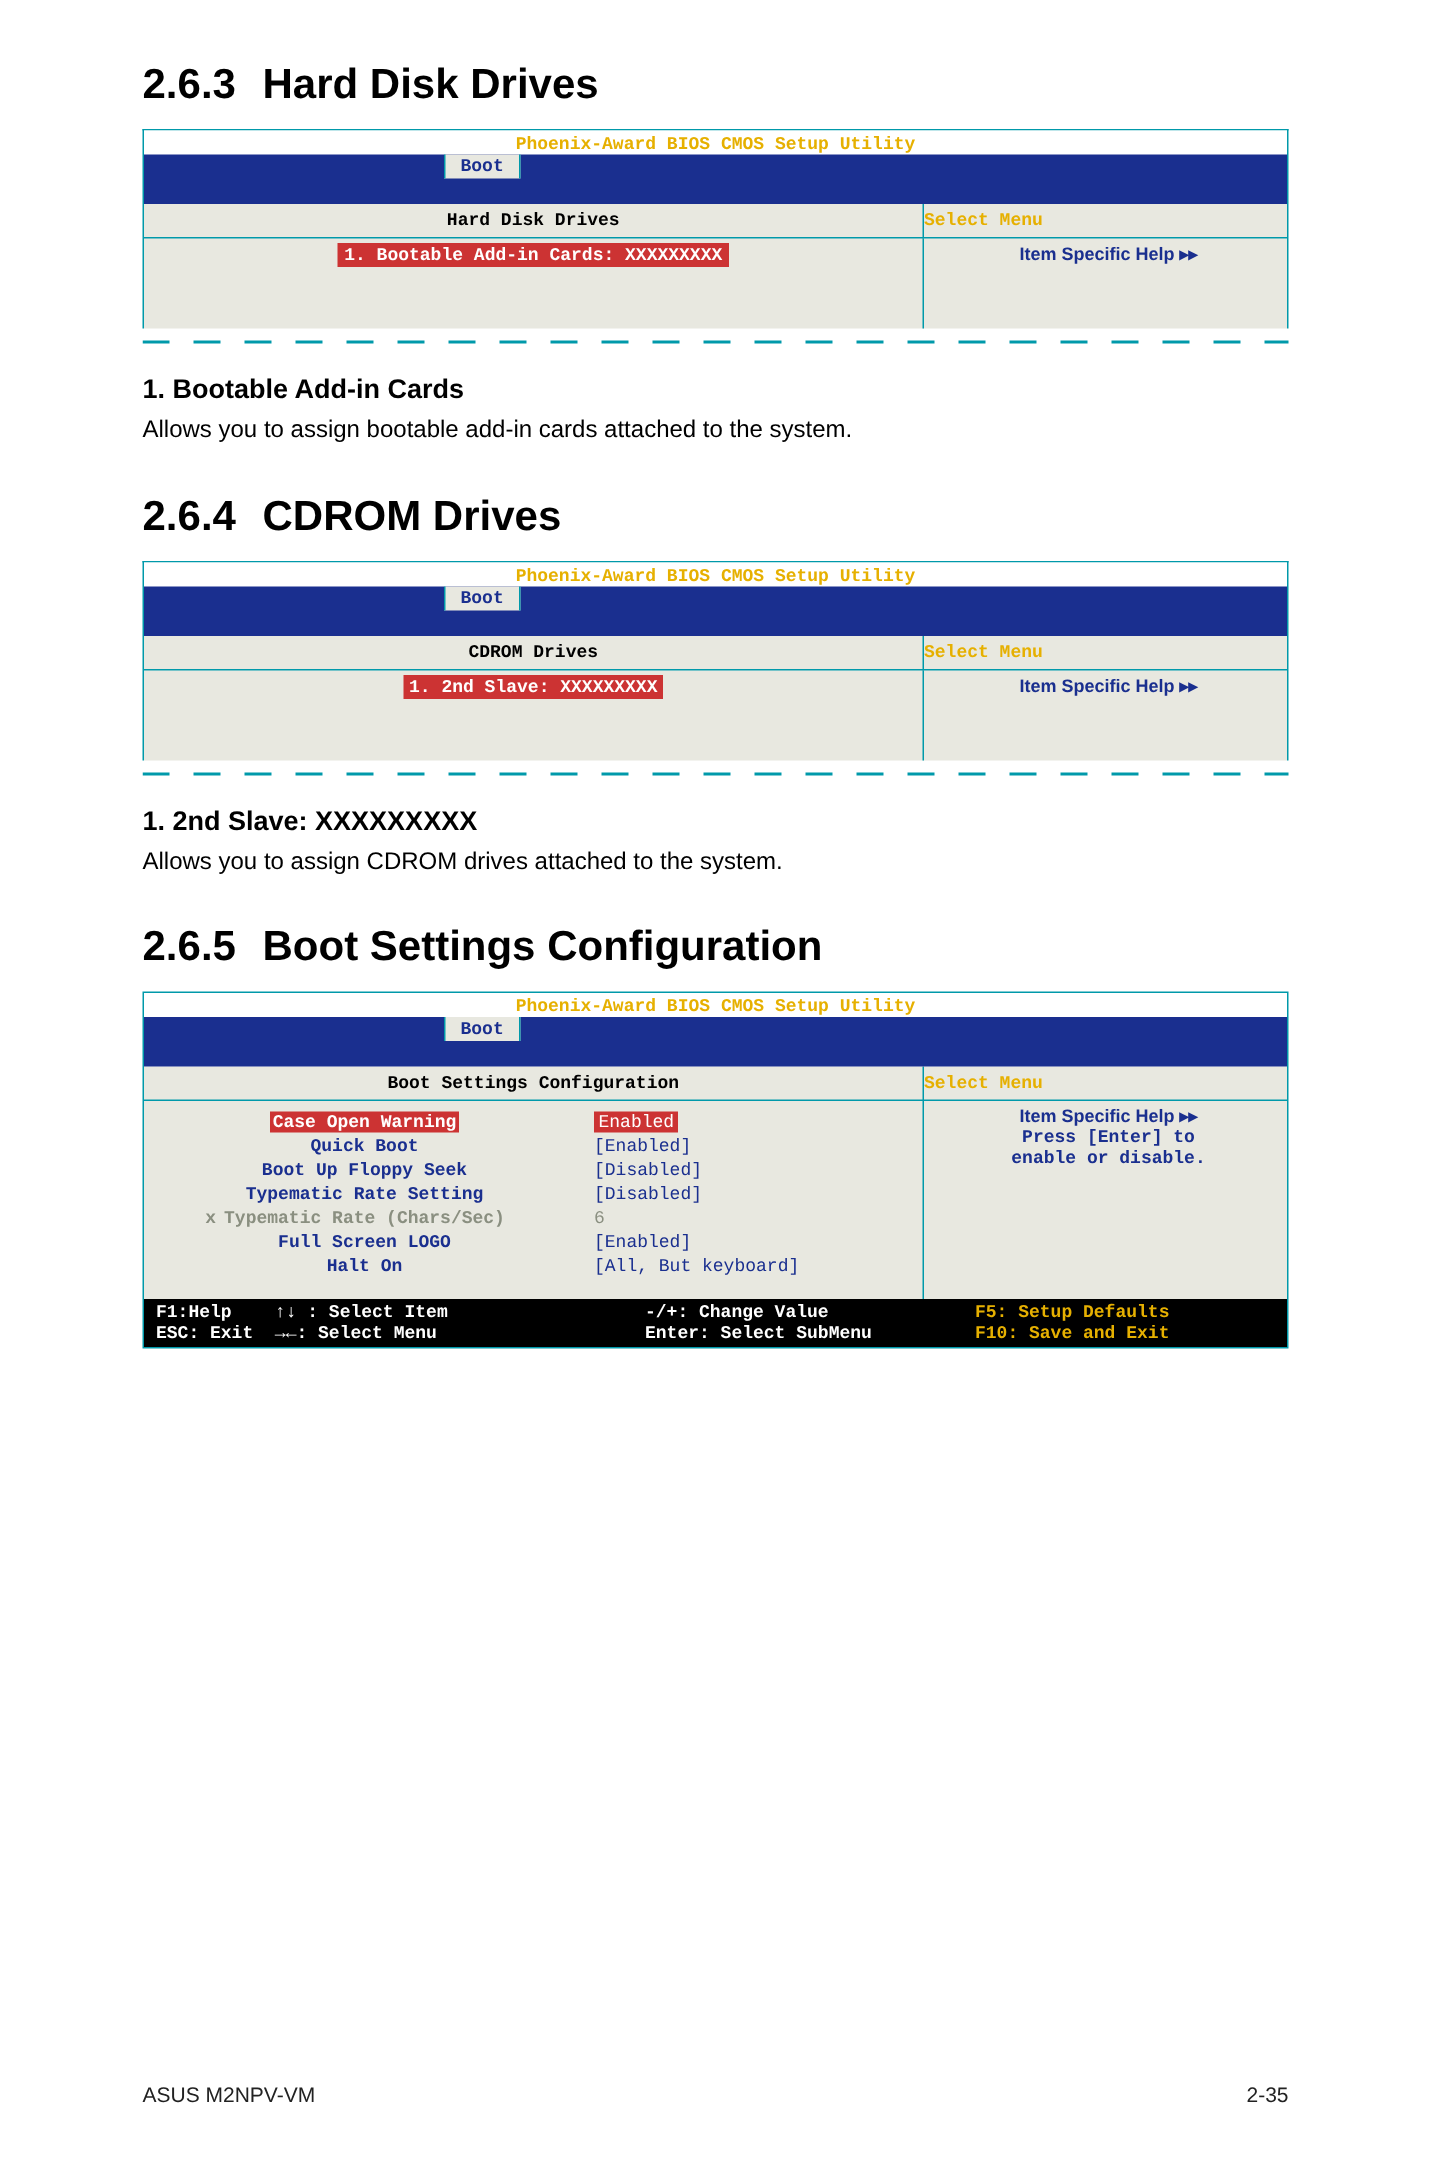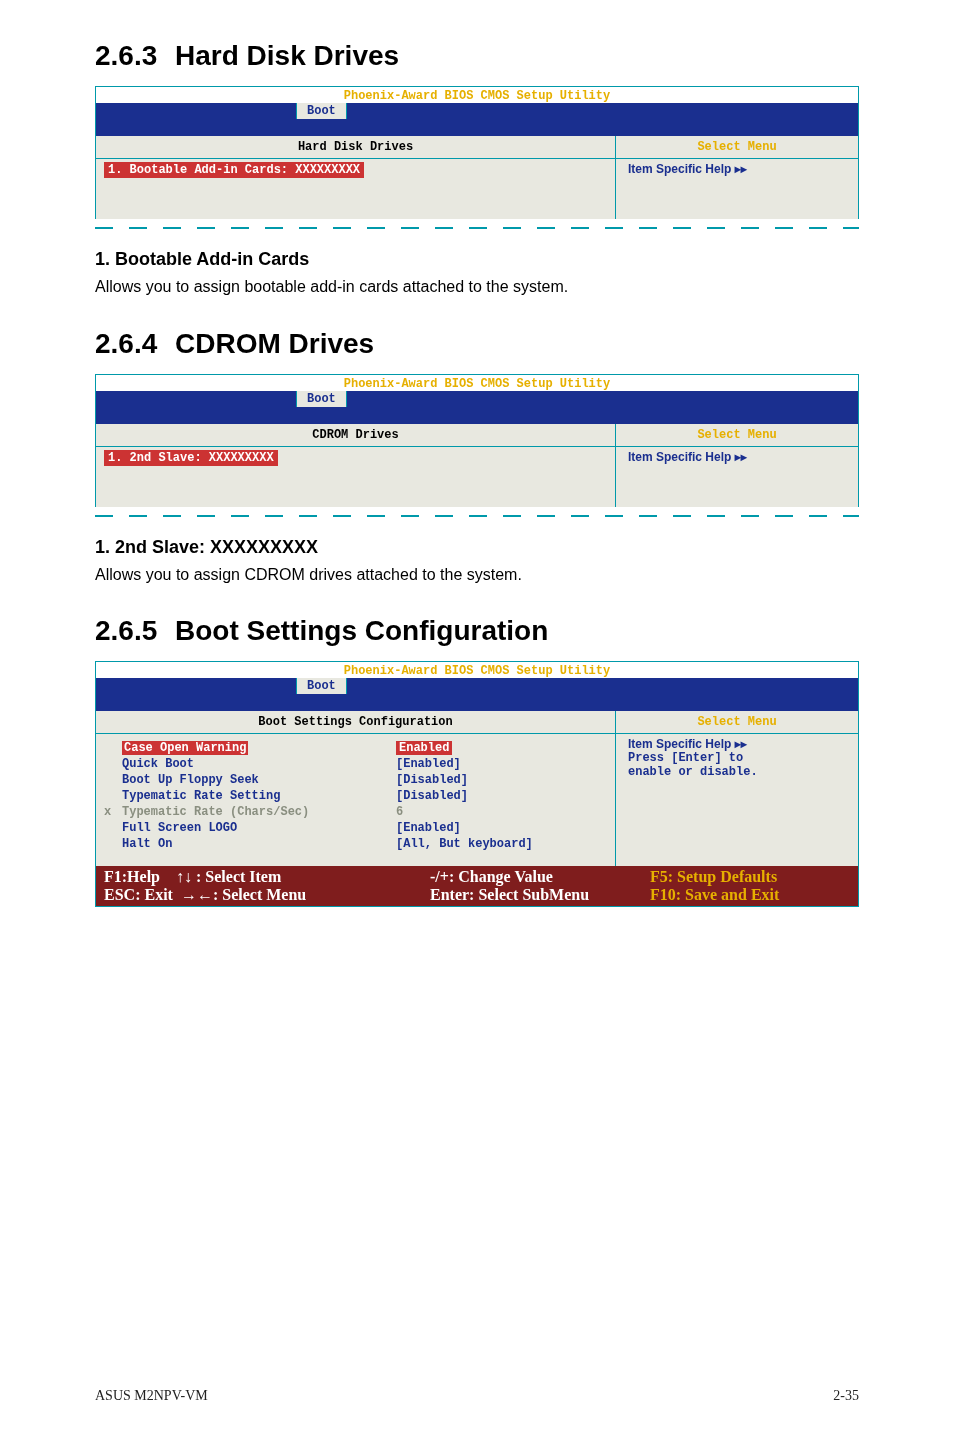--- a/index.html
+++ b/index.html
@@ -46,20 +46,21 @@
     color: #1a2f8f;
     font-weight: bold;
     padding: 1px 10px;
     font-size: 12px;
     border-left: 1px solid #0099aa;
     border-right: 1px solid #0099aa;
   }
   .bios-main {
     display: flex;
     background: #e8e8e0;
+    text-align: center;
   }
   .bios-left {
     flex: 0 0 520px;
     border-right: 1px solid #0099aa;
     padding: 3px 8px 10px 8px;
     color: #1a2f8f;
     font-weight: bold;
   }
   .bios-left.tall { min-height: 60px; }
   .bios-right {
@@ -73,21 +74,21 @@
     flex: 0 0 520px;
     text-align: center;
     font-weight: bold;
     padding: 4px 0;
     border-right: 1px solid #0099aa;
     border-bottom: 1px solid #0099aa;
     background: #e8e8e0;
   }
   .subhead-right {
     flex: 1;
-    text-align: center;
+    text-align: left;
     color: #e6b000;
     font-weight: bold;
     padding: 4px 0;
     border-bottom: 1px solid #0099aa;
     background: #e8e8e0;
   }
   .hl-item {
     background: #cc3333;
     color: #fff;
     padding: 1px 4px;
@@ -113,56 +114,55 @@
     line-height: 1.35;
   }
   
   .cfg-row {
     display: flex;
     padding: 1px 0;
     gap: 32px;
   }
   .cfg-label { flex: 0 0 260px; color: #1a2f8f; font-weight: bold; }
   .cfg-label.dim { color: #8a8f80; }
-  .cfg-val { color: #1a2f8f; font-weight: bold; }
+  .cfg-val { color: #1a2f8f; font-weight: normal; }
   .cfg-val.dim { color: #8a8f80; }
   .cfg-val .enval {
     background: #cc3333;
     color: #fff;
     padding: 0 3px;
   }
   .cfg-marker { display:inline-block; width: 18px; color:#8a8f80; }
   .hl-line {
     background: #cc3333;
     color: #fff;
     display: inline;
     padding: 0 2px;
   }
   .bios-footer {
-    background: #7f1d1d;
-    color: #fff;
-    font-weight: bold;
-    font-family: Liberation Serif, serif;
-    font-size: 16px;
+    background: #000000;
+    color: #fff;
+    font-weight: bold;
+    font-family: Liberation Mono, monospace;
+    font-size: 12px;
     display: flex;
     padding: 2px 8px;
   }
   .bios-footer .col { flex: 1; }
   .bios-footer .col.right { text-align: left; flex: 0 0 200px; color: #e6b000; }
   .bios-footer .col.mid { flex: 0 0 220px; }
   .page-footer {
     position: absolute;
     bottom: 34px;
     left: 95px;
     right: 95px;
     display: flex;
     justify-content: space-between;
     font-size: 14px;
     color: #222;
-    font-family: Liberation Serif, serif;
   }
 </style>
 </head>
 <body>
 
 <div class="section-heading">
   <span class="num">2.6.3</span><span>Hard Disk Drives</span>
 </div>
 
 <div class="bios-box torn">

